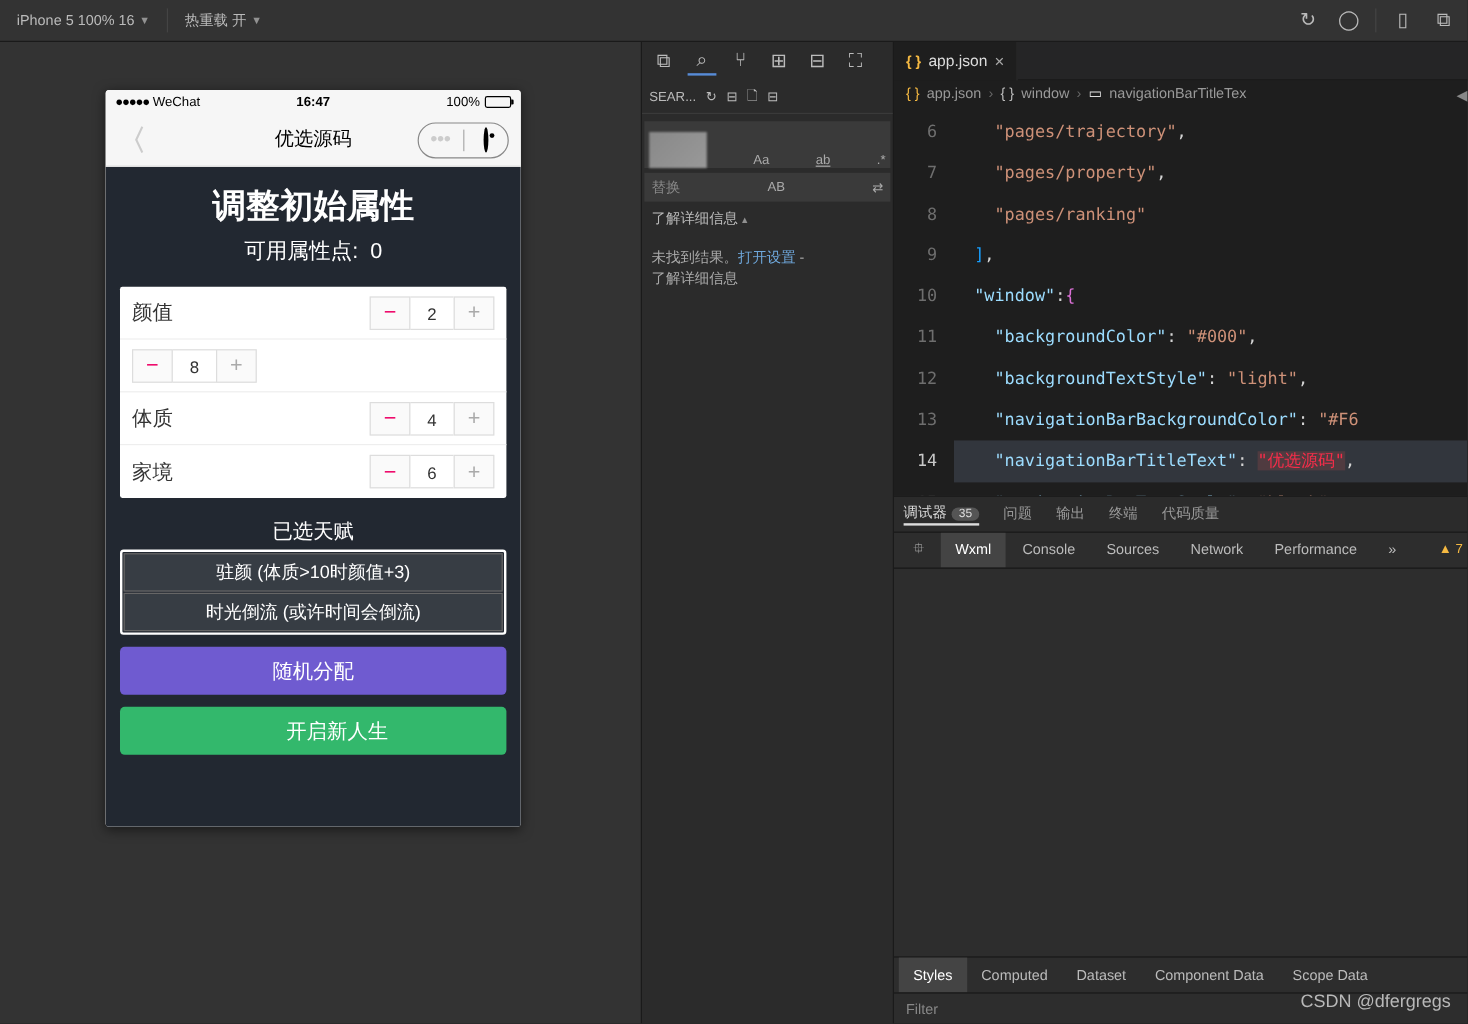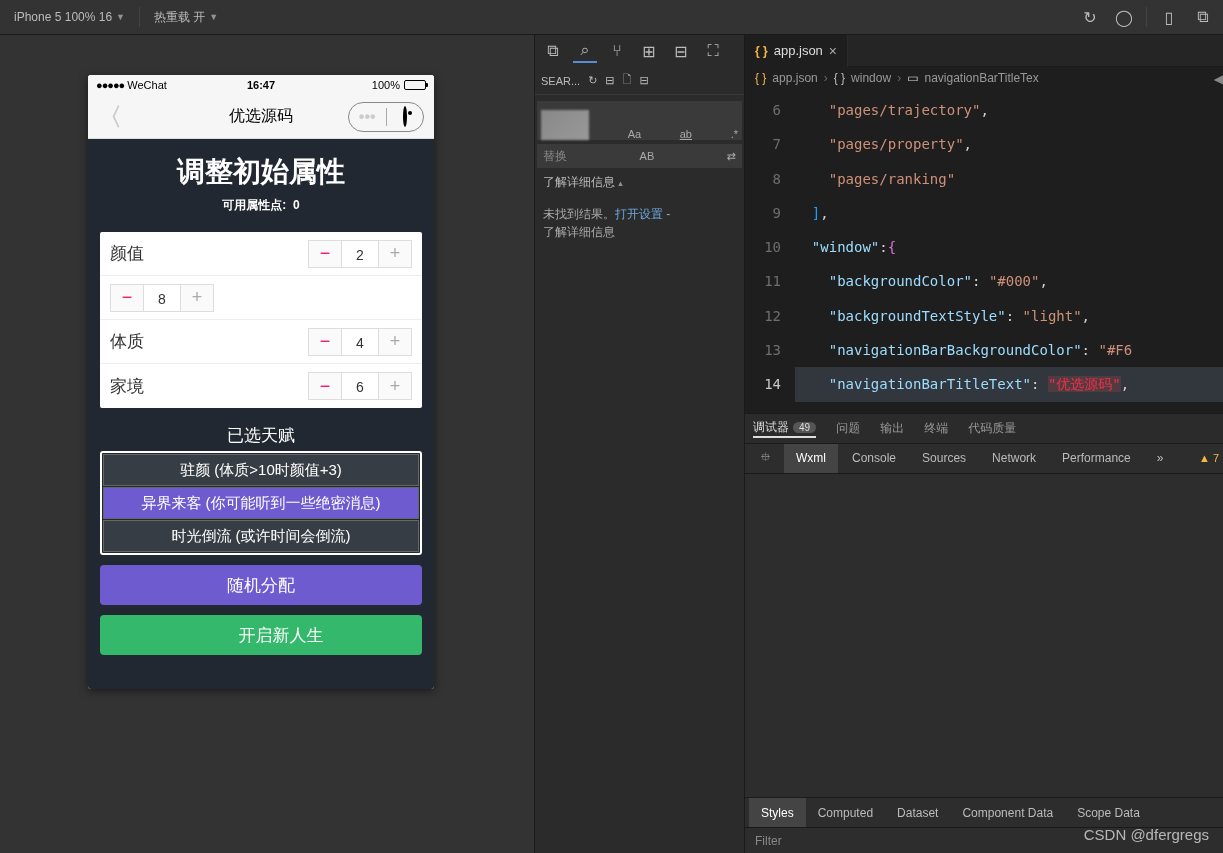--- a/index.html
+++ b/index.html
@@ -32,21 +32,21 @@
 .nav-back { font-size: 24px; font-weight: bold; }
 .nav-title { position: absolute; left: 50%; transform: translateX(-50%); font-size: 16px; color: #000; }
 .nav-capsule { margin-left: auto; border: 1px solid #888; border-radius: 16px; height: 30px; width: 76px; display: flex; align-items: center; }
 .cap-half { flex: 1; text-align: center; font-size: 16px; font-weight: bold; }
 .cap-div { width: 1px; height: 18px; background: #aaa; }
 .cap-circle { width: 14px; height: 14px; border: 2px solid #000; border-radius: 50%; margin: 0 auto; position: relative; }
 .cap-circle::after { content: ''; position: absolute; top: 3px; left: 3px; width: 4px; height: 4px; background: #000; border-radius: 50%; }
 
 .game-body { flex: 1; background: #222831; color: #fff; padding: 10px 12px; overflow: auto; }
 .gb-title { font-size: 28px; font-weight: bold; text-align: center; margin-top: 4px; }
-.gb-sub { text-align: center; font-size: 12px; margin-top: 6px; font-weight: bold; }
+.gb-sub { text-align: center; font-size: 18px; margin-top: 6px; }
 .stat-box { background: #fff; color: #333; border-radius: 2px; margin-top: 18px; }
 .stat-row { display: flex; align-items: center; height: 44px; border-bottom: 1px solid #eee; padding: 0 10px; }
 .stat-row:last-child { border-bottom: none; }
 .stat-label { font-size: 17px; flex: 1; }
 .stepper { display: flex; align-items: center; }
 .step-btn { width: 34px; height: 28px; border: 1px solid #ddd; display: flex; align-items: center; justify-content: center; color: #e06; font-size: 18px; background: #fafafa; }
 .step-btn.plus { color: #aaa; }
 .step-val { width: 36px; height: 28px; border-top: 1px solid #ddd; border-bottom: 1px solid #ddd; text-align: center; line-height: 28px; font-size: 14px; }
 .talent-hdr { text-align: center; font-size: 17px; margin-top: 16px; }
 .talent-box { border: 2px solid #fff; border-radius: 3px; margin-top: 4px; }
@@ -179,21 +179,20 @@
        <span class="stepper">
          <span class="step-btn">−</span>
          <span class="step-val">6</span>
          <span class="step-btn plus">+</span>
        </span>
      </div>
           </div>
         <div class="talent-hdr">已选天赋</div>
         <div class="talent-box" id="talent-box">
             <div class="talent-item ">驻颜 (体质&gt;10时颜值+3)</div>
-            <div class="talent-item blue">异界来客 (你可能听到一些绝密消息)</div>
             <div class="talent-item ">时光倒流 (或许时间会倒流)</div>
           </div>
         <div class="btn purple">随机分配</div>
         <div class="btn green">开启新人生</div>
       </div>
     </div>
   </div>
 
   <div class="mid-col">
     <div class="mid-icons">
@@ -259,21 +258,21 @@
           <div class="">11</div>
           <div class="">12</div>
           <div class="">13</div>
           <div class="current">14</div>
           <div class="">15</div>
         </div>
       <div class="code" id="code"><div>    <span class="s-str">"pages/trajectory"</span><span class="s-pun">,</span></div><div>    <span class="s-str">"pages/property"</span><span class="s-pun">,</span></div><div>    <span class="s-str">"pages/ranking"</span></div><div>  <span class="s-bracket">]</span><span class="s-pun">,</span></div><div>  <span class="s-key">"window"</span><span class="s-pun">:</span><span class="s-brace2">{</span></div><div>    <span class="s-key">"backgroundColor"</span><span class="s-pun">: </span><span class="s-str">"#000"</span><span class="s-pun">,</span></div><div>    <span class="s-key">"backgroundTextStyle"</span><span class="s-pun">: </span><span class="s-str">"light"</span><span class="s-pun">,</span></div><div>    <span class="s-key">"navigationBarBackgroundColor"</span><span class="s-pun">: </span><span class="s-str">"#F6</span></div><div><span class="ln hl">    <span class="s-key">"navigationBarTitleText"</span><span class="s-pun">: </span><span class="s-red">"优选源码"</span><span class="s-pun">,</span></span></div><div>    <span class="s-key">"navigationBarTextStyle"</span><span class="s-pun">: </span><span class="s-str">"black"</span></div></div>
     </div>
 
     <div class="debug-tabs">
-      <span class="dtab active"><span>调试器</span><span class="badge">49</span></span>
+      <span class="dtab active"><span>调试器</span><span class="badge">35</span></span>
       <span class="dtab">问题</span>
       <span class="dtab">输出</span>
       <span class="dtab">终端</span>
       <span class="dtab">代码质量</span>
     </div>
     <div class="devtools-tabs">
       <span class="dt-item">⯐</span>
       <span id="dt-row" style="display: contents;"><span class="dt-item active">Wxml</span><span class="dt-item ">Console</span><span class="dt-item ">Sources</span><span class="dt-item ">Network</span><span class="dt-item ">Performance</span></span>
       <span class="dt-item">»</span>
       <span class="dt-warn">▲ <span>7</span></span>

